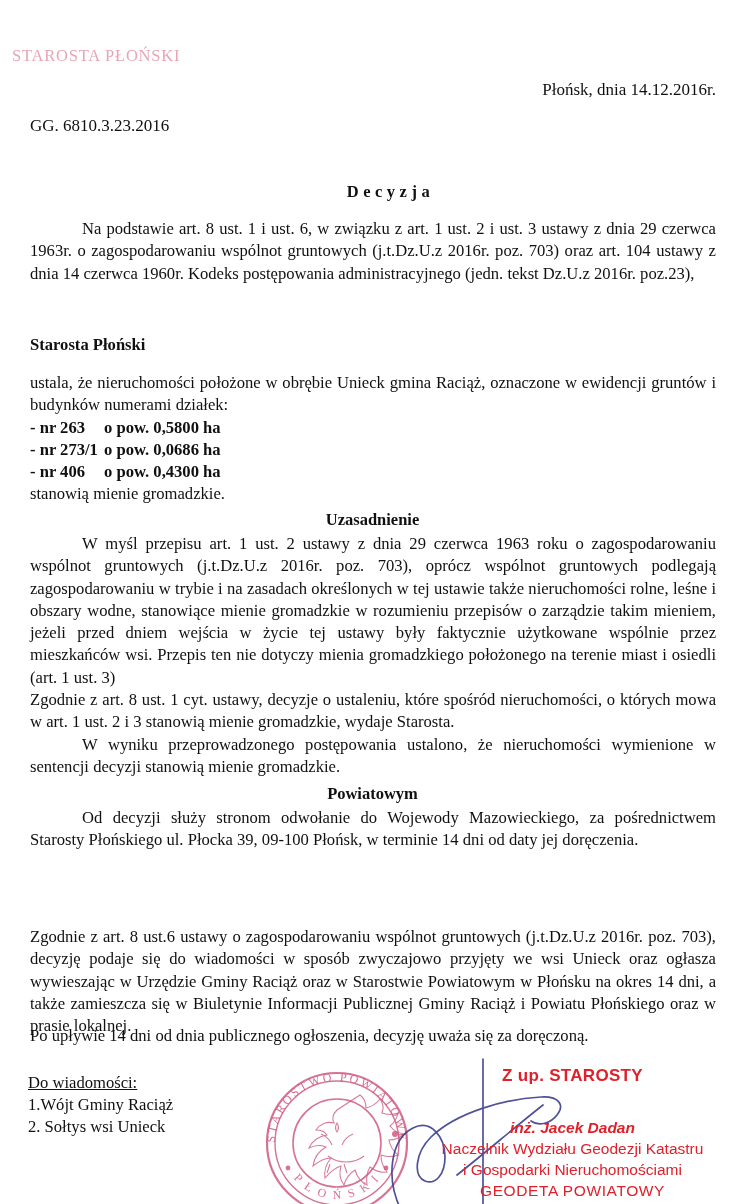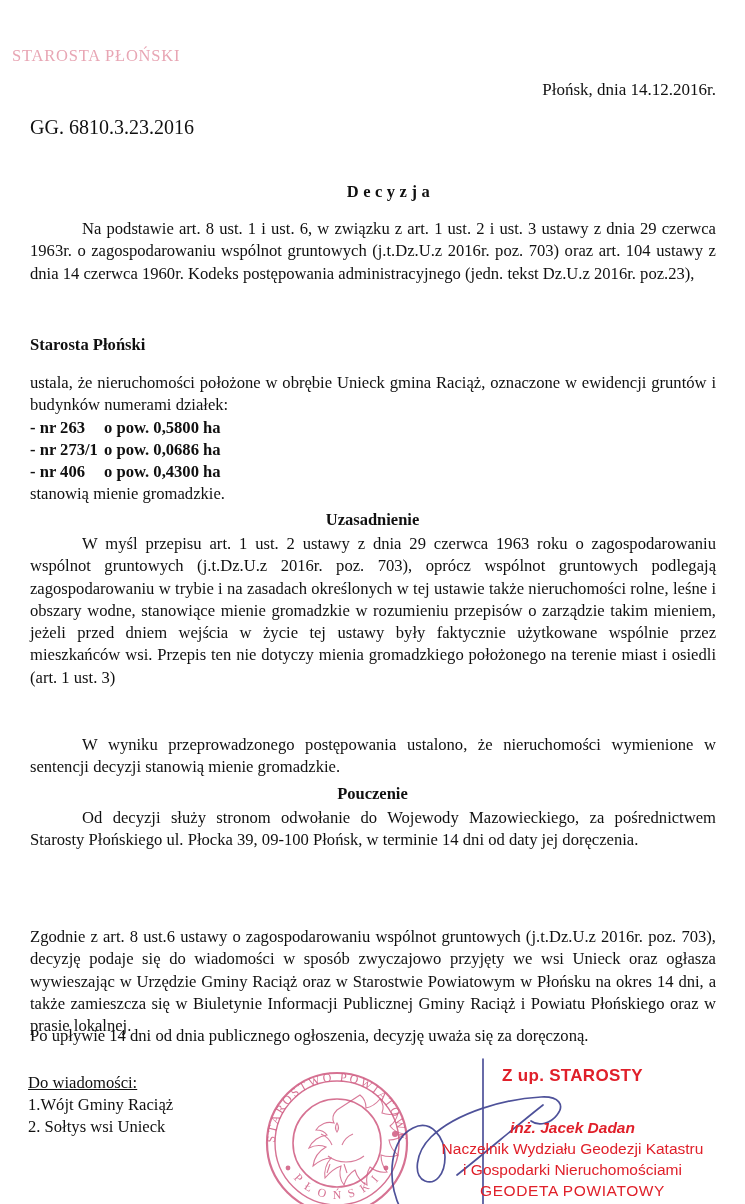--- a/index.html
+++ b/index.html
@@ -35,21 +35,21 @@
     position: absolute;
     right: 29px;
     top: 36px;
     font-size: 17px;
     white-space: nowrap;
   }
   .ref-no {
     position: absolute;
     left: 30px;
     top: 72px;
-    font-size: 20px;
+    font-size: 17px;
     white-space: nowrap;
   }
 
   
   .h-center {
     position: absolute;
     width: 100%;
     left: 0;
     text-align: center;
     font-weight: bold;
@@ -198,26 +198,29 @@
     </p>
     <p class="nowrap-line">stanowią mienie gromadzkie.</p>
   </div>
 
   <div class="h-center h-uzasadnienie">Uzasadnienie</div>
 
   <div class="blk b-just1">
     <p class="ind">W myśl przepisu art. 1 ust. 2 ustawy z dnia 29 czerwca 1963 roku o zagospodarowaniu wspólnot gruntowych (j.t.Dz.U.z 2016r. poz. 703), oprócz wspólnot gruntowych podlegają zagospodarowaniu w trybie i na zasadach określonych w tej ustawie także nieruchomości rolne, leśne i obszary wodne, stanowiące mienie gromadzkie w rozumieniu przepisów o zarządzie takim mieniem, jeżeli przed dniem wejścia w życie tej ustawy były faktycznie użytkowane wspólnie przez mieszkańców wsi. Przepis ten nie dotyczy mienia gromadzkiego położonego na terenie miast i osiedli (art. 1 ust. 3)</p>
   </div>
 
+  <div class="blk b-just2">
+    <p>Zgodnie z art. 8 ust. 1 cyt. ustawy, decyzje o ustaleniu, które spośród nieruchomości, o których mowa w art. 1 ust. 2 i 3 stanowią mienie gromadzkie, wydaje Starosta.</p>
+  </div>
 
   <div class="blk b-just3">
     <p class="ind">W wyniku przeprowadzonego postępowania ustalono, że nieruchomości wymienione w sentencji decyzji stanowią mienie gromadzkie.</p>
   </div>
 
-  <div class="h-center h-pouczenie">Pouczenie</div>
+  <div class="h-center h-pouczenie">Powiatowym</div>
 
   <div class="blk b-appeal">
     <p class="ind">Od decyzji służy stronom odwołanie do Wojewody Mazowieckiego, za pośrednictwem Starosty Płońskiego ul. Płocka 39, 09-100 Płońsk,  w terminie 14 dni od daty jej doręczenia.</p>
   </div>
 
   <div class="blk b-public">
     <p>Zgodnie z art. 8 ust.6 ustawy o zagospodarowaniu wspólnot gruntowych (j.t.Dz.U.z 2016r. poz. 703), decyzję podaje się do wiadomości w sposób zwyczajowo przyjęty we wsi Unieck oraz ogłasza wywieszając w Urzędzie Gminy Raciąż  oraz w Starostwie Powiatowym w Płońsku na okres 14 dni, a także zamieszcza się w Biuletynie Informacji Publicznej Gminy Raciąż i Powiatu Płońskiego oraz w prasie lokalnej.</p>
   </div>
 
   <div class="blk b-deemed">

